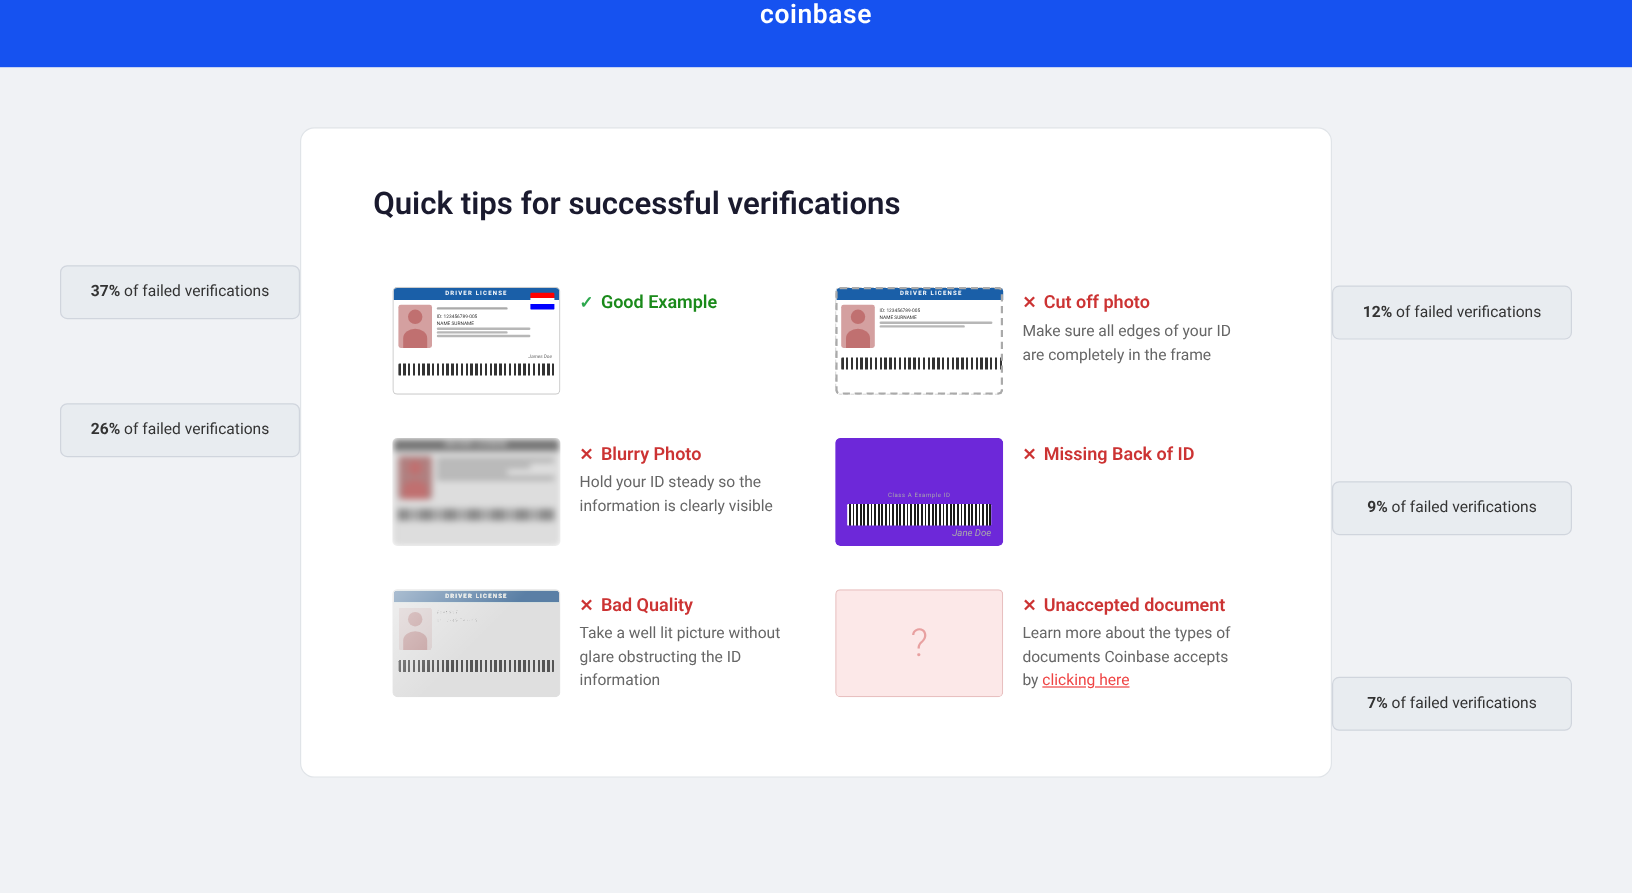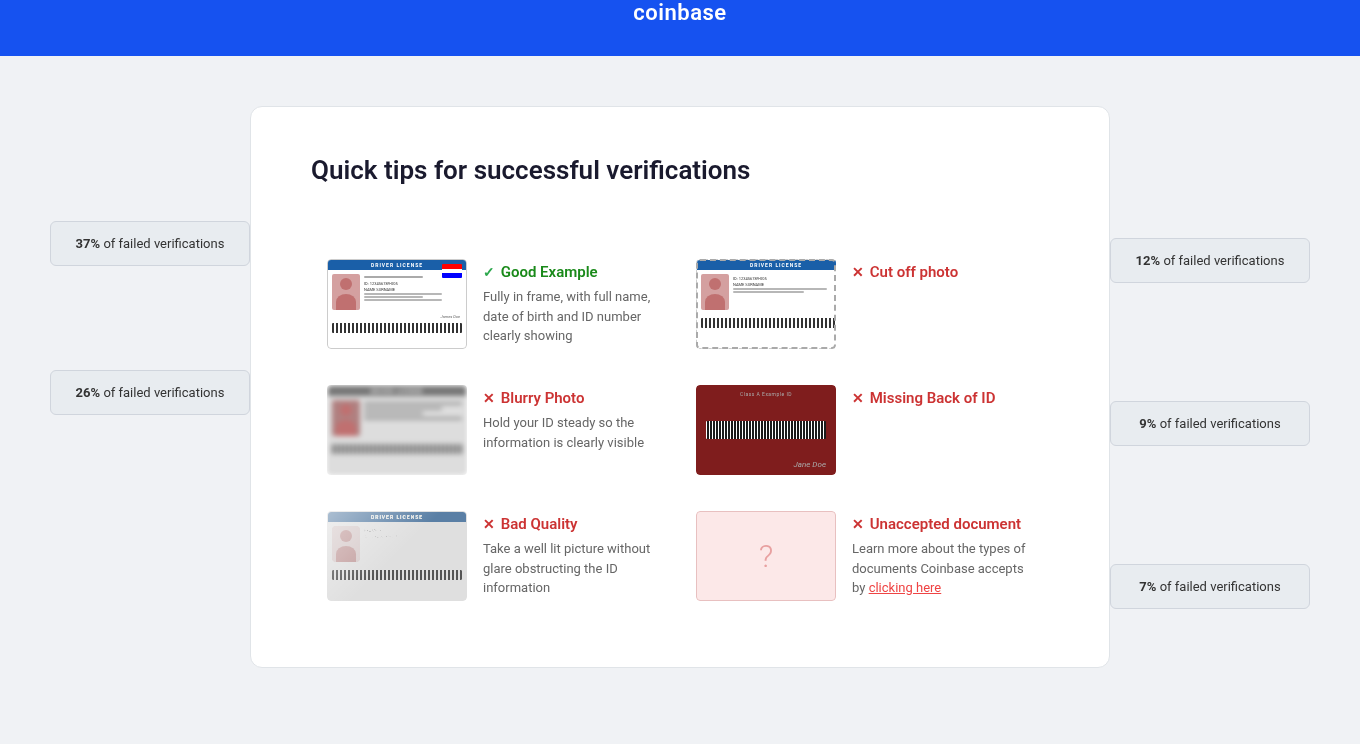--- a/index.html
+++ b/index.html
@@ -31,21 +31,21 @@
       align-items: center;
       justify-content: center;
       padding: 50px 20px;
       position: relative;
     }
 
     
     .side-badges-left {
       display: flex;
       flex-direction: column;
-      gap: 104px;
+      gap: 70px;
       margin-right: 20px;
       position: absolute;
       left: 50px;
       top: 165px;
     }
     .side-badges-right {
       display: flex;
       flex-direction: column;
       gap: 118px;
       margin-left: 20px;
@@ -75,21 +75,21 @@
       border: 1px solid #e0e4e8;
       padding: 48px 60px;
       width: 860px;
       min-height: 490px;
     }
 
     .card-title {
       font-size: 26px;
       font-weight: 600;
       color: #1a1a2e;
-      margin-bottom: 56px;
+      margin-bottom: 36px;
     }
 
     
     .tips-grid {
       display: grid;
       grid-template-columns: 1fr 1fr;
       gap: 0;
     }
 
     .tip-row {
@@ -227,26 +227,26 @@
       background: white;
       border: 1px solid #ccc;
       border-radius: 4px;
       border-style: dashed;
     }
 
     
     .id-card-back {
       width: 140px;
       height: 90px;
-      background: #7f1d1d;
+      background: #6d28d9;
       border-radius: 4px;
       display: flex;
       flex-direction: column;
       align-items: center;
-      justify-content: space-between;
+      justify-content: flex-end;
       padding: 6px;
     }
     .id-card-back-text {
       color: #aaa;
       font-size: 5px;
       margin-bottom: 4px;
       letter-spacing: 0.5px;
     }
     .id-card-back-barcode {
       width: 120px;
@@ -325,21 +325,20 @@
             </div>
             <div style="font-size:4px;color:#666;text-align:right;padding:0 6px;font-style:italic;">James Doe</div>
             <div class="id-barcode"></div>
           </div>
         </div>
         <div class="tip-content">
           <div class="tip-title good">
             <span class="check-icon">✓</span>
             <span>Good Example</span>
           </div>
-          <div class="tip-desc">Fully in frame, with full name, date of birth and ID number clearly showing</div>
         </div>
       </div>
 
       <div class="tip-row">
         <div class="tip-image">
           <div class="id-card-cutoff">
             <div class="id-inner id-card">
               <div class="id-card-header">DRIVER LICENSE</div>
               <div class="id-card-body">
                 <div class="id-photo"></div>
@@ -354,20 +353,21 @@
             </div>
           </div>
 
           <div style="position:absolute;top:0;left:0;right:0;bottom:0;border:2px dashed #aaa;border-radius:4px;pointer-events:none;"></div>
         </div>
         <div class="tip-content">
           <div class="tip-title bad">
             <span class="x-icon">✕</span>
             <span>Cut off photo</span>
           </div>
+          <div class="tip-desc">Make sure all edges of your ID are completely in the frame</div>
         </div>
       </div>
 
       <div class="tip-row">
         <div class="tip-image">
           <div style="filter:blur(2.5px); width:140px; height:90px;">
             <div class="id-card" style="background:#ddd;">
               <div class="id-card-header" style="background:#777;">DRIVER LICENSE</div>
               <div class="id-card-body">
                 <div class="id-photo" style="background:#b08080;"></div>

